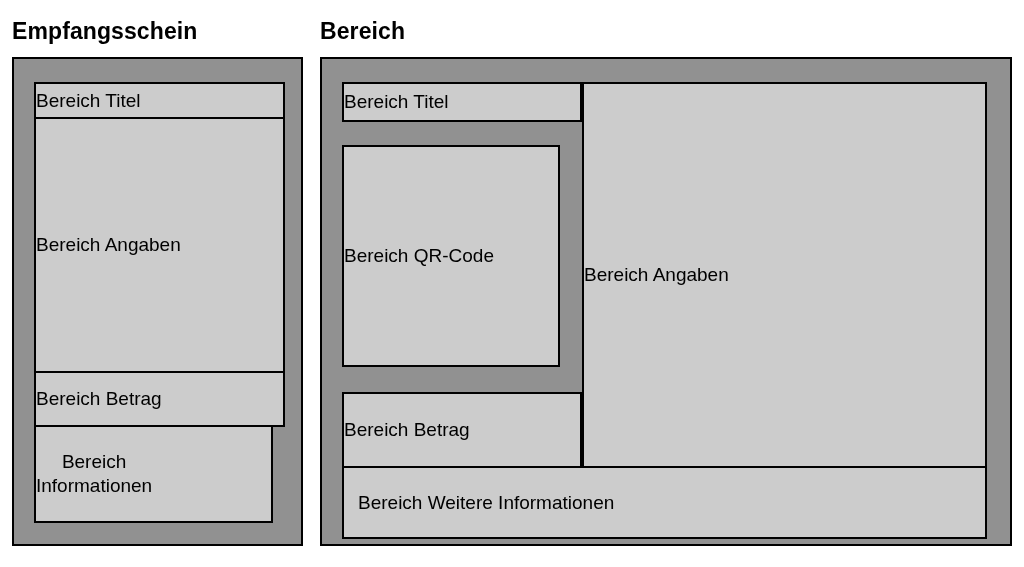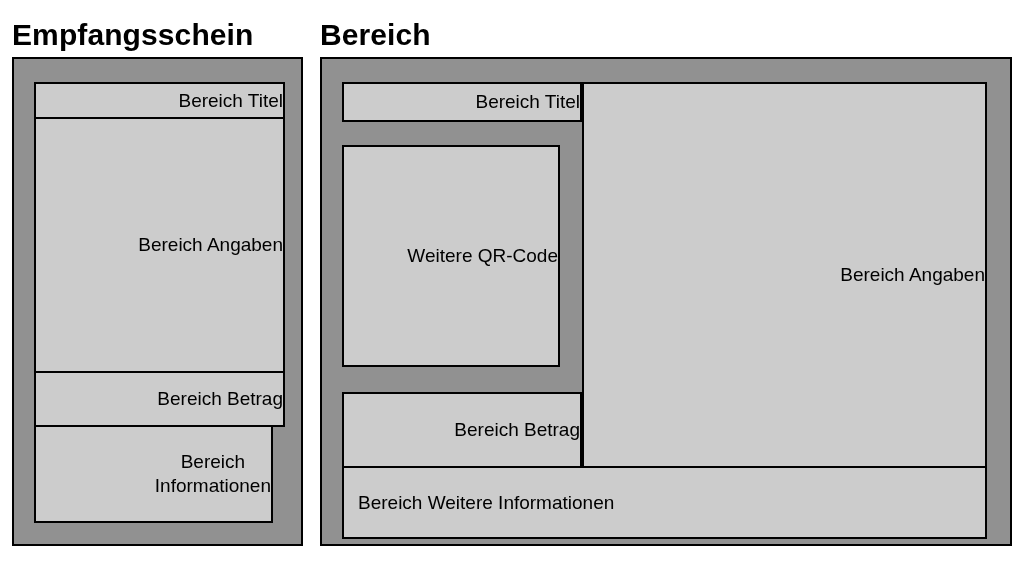--- a/index.html
+++ b/index.html
@@ -18,21 +18,21 @@
 
   #stage {
     position: relative;
     width: 1024px;
     height: 567px;
   }
 
   
   .section-title {
     position: absolute;
-    font-size: 30px;
+    font-size: 23px;
     font-weight: bold;
     letter-spacing: 0.1px;
     line-height: 1;
     color: #000000;
     white-space: nowrap;
   }
   #title-empfangsschein { left: 12px;  top: 20px; }
   #title-zahlteil       { left: 320px; top: 20px; }
 
   
@@ -52,21 +52,21 @@
   }
 
   
   .box {
     position: absolute;
     background: #cccccc;
     border: 2px solid #000000;
     box-sizing: border-box;
     display: flex;
     align-items: center;
-    justify-content: flex-end;
+    justify-content: flex-start;
     text-align: center;
   }
   .box-label {
     font-size: 19px;
     line-height: 1.25;
     color: #000000;
   }
 
   
   #es-titel        { left: 20px; top: 23px;  width: 251px; height: 37px; }
@@ -116,21 +116,21 @@
 
   <div class="section-title" id="title-zahlteil">Bereich</div>
 
   <div class="frame" id="frame-zahlteil" style="background: rgb(145, 145, 145); border-color: rgb(0, 0, 0);">
 
     <div class="box" id="zt-titel" style="background: rgb(204, 204, 204); border-color: rgb(0, 0, 0);">
       <span class="box-label">Bereich Titel</span>
     </div>
 
     <div class="box" id="zt-qrcode" style="background: rgb(204, 204, 204); border-color: rgb(0, 0, 0);">
-      <span class="box-label">Weitere QR-Code</span>
+      <span class="box-label">Bereich QR-Code</span>
     </div>
 
     <div class="box" id="zt-angaben" style="background: rgb(204, 204, 204); border-color: rgb(0, 0, 0);">
       <span class="box-label">Bereich Angaben</span>
     </div>
 
     <div class="box" id="zt-betrag" style="background: rgb(204, 204, 204); border-color: rgb(0, 0, 0);">
       <span class="box-label">Bereich Betrag</span>
     </div>
 

